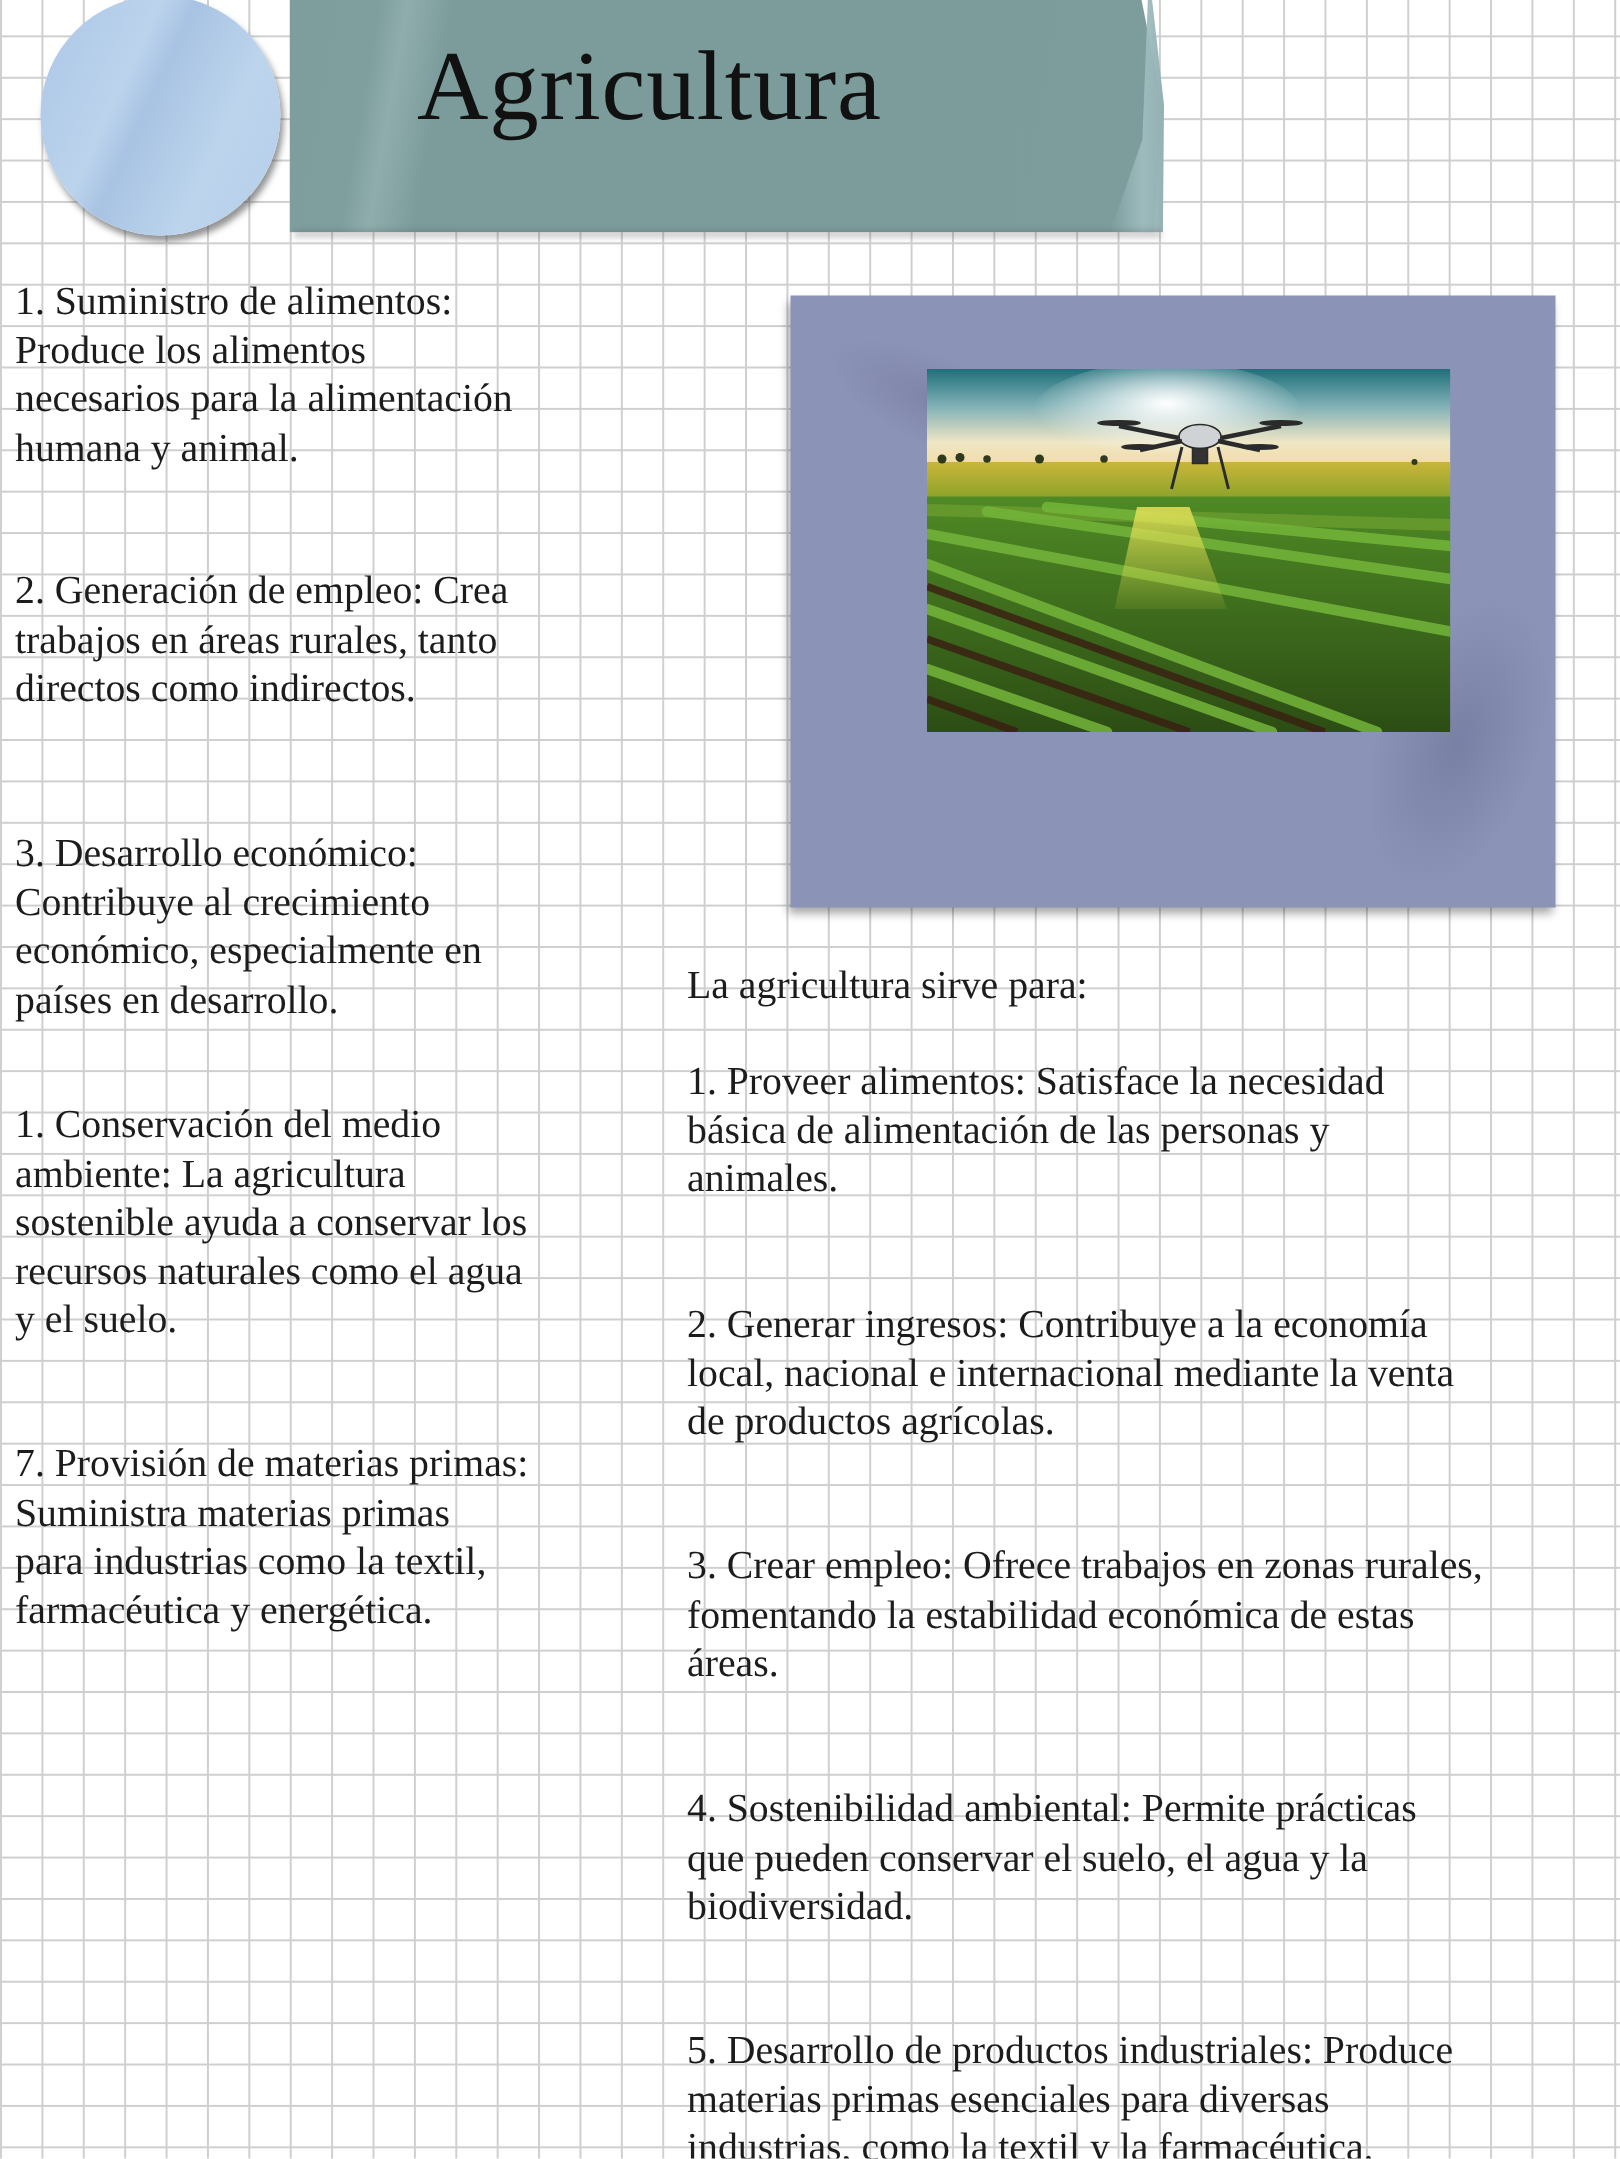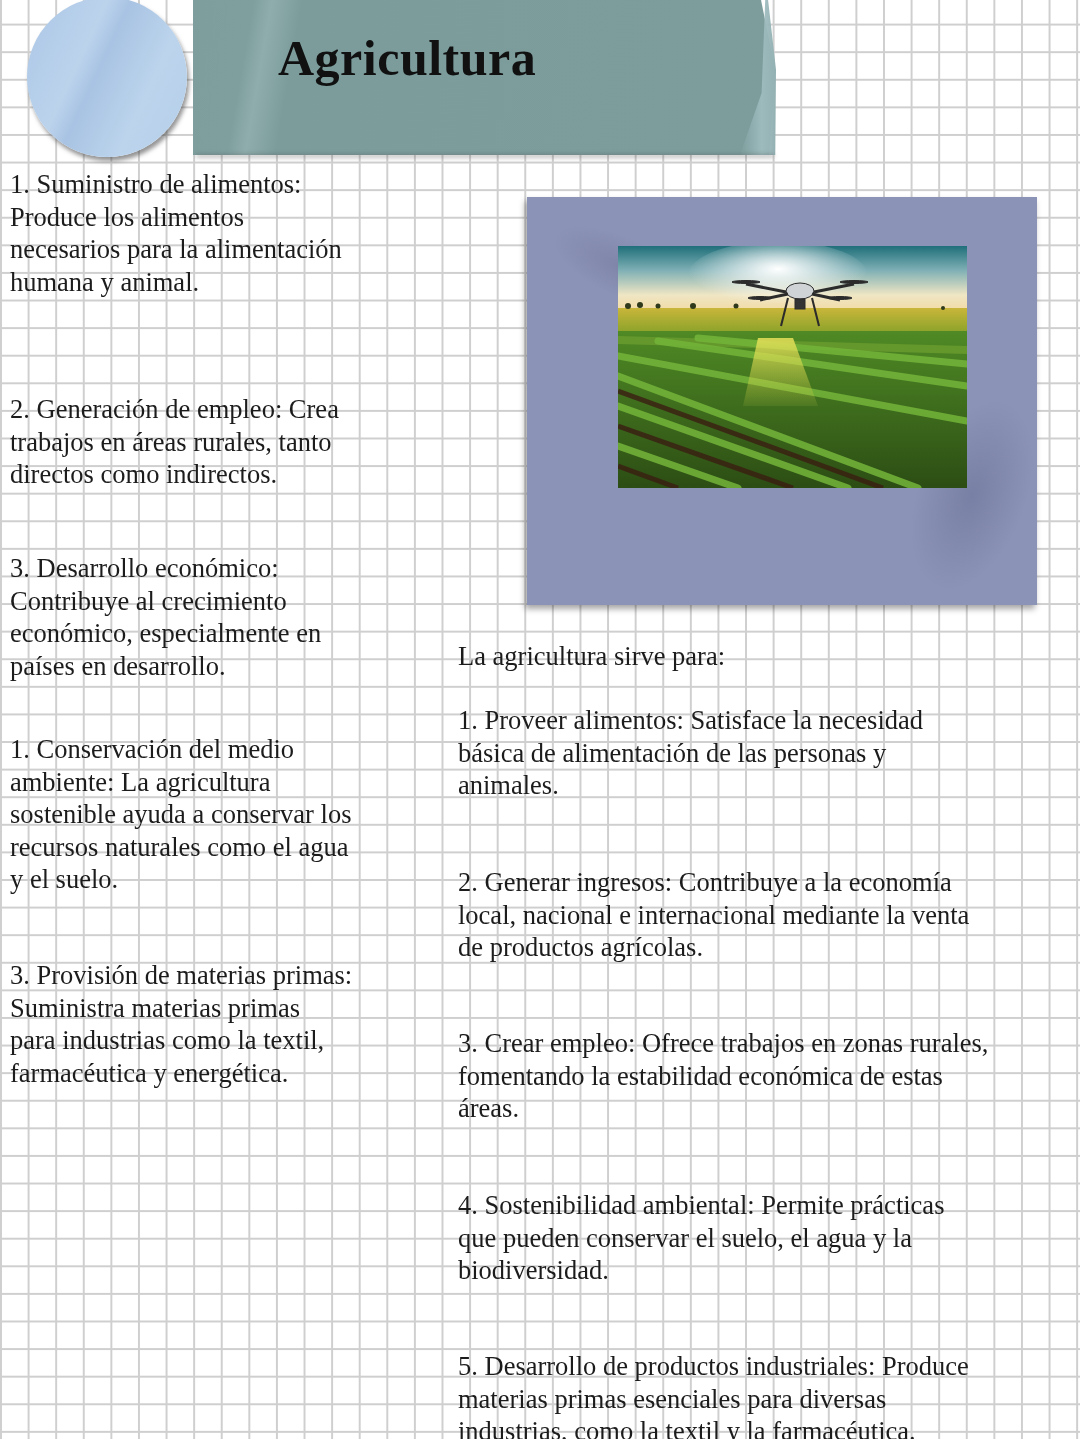--- a/index.html
+++ b/index.html
@@ -56,26 +56,26 @@
       top: 154px;
       width: 578px;
       height: 4px;
       background: rgba(80,80,80,0.35);
       filter: blur(2px);
     }
     .title {
       position: absolute;
       left: 278px;
       top: 18px;
-      font-size: 50px;
+      font-size: 66px;
       line-height: 80px;
       color: #111111;
       letter-spacing: 0.5px;
       margin: 0;
-      font-weight: bold;
+      font-weight: normal;
     }
     .text-block {
       position: absolute;
       font-size: 26.5px;
       line-height: 32.5px;
       color: #1c1c1c;
       margin: 0;
       white-space: pre-line;
     }
     .left-col { left: 10px; width: 420px; }
@@ -119,37 +119,37 @@
 </head>
 <body>
 
 <div class="circle"></div>
 
 <div class="banner"></div>
 <div class="banner-fold"></div>
 <div class="banner-shadow"></div>
 <h1 class="title">Agricultura</h1>
 
-<p class="text-block left-col" style="top:168px;">1. Suministro de alimentos:
+<p class="text-block left-col" style="top:184px;">1. Suministro de alimentos:
 Produce los alimentos
 necesarios para la alimentación
 humana y animal.</p>
-<p class="text-block left-col" style="top:377px;margin-top:16px;">2. Generación de empleo: Crea
+<p class="text-block left-col" style="top:377px;">2. Generación de empleo: Crea
 trabajos en áreas rurales, tanto
 directos como indirectos.</p>
 <p class="text-block left-col" style="top:552px;">3. Desarrollo económico:
 Contribuye al crecimiento
 económico, especialmente en
 países en desarrollo.</p>
 <p class="text-block left-col" style="top:733px;">1. Conservación del medio
 ambiente: La agricultura
 sostenible ayuda a conservar los
 recursos naturales como el agua
 y el suelo.</p>
-<p class="text-block left-col" style="top:959px;">3. Provisión de materias primas:
+<p class="text-block left-col" style="top:959px;">7. Provisión de materias primas:
 Suministra materias primas
 para industrias como la textil,
 farmacéutica y energética.</p>
 
 <div class="photo-card"></div>
 <div class="photo">
   <svg width="349" height="242" viewBox="0 0 349 242" xmlns="http://www.w3.org/2000/svg">
     <defs>
       <linearGradient id="sky" x1="0" y1="0" x2="0" y2="1">
         <stop offset="0" stop-color="#1f6f7a"></stop>

